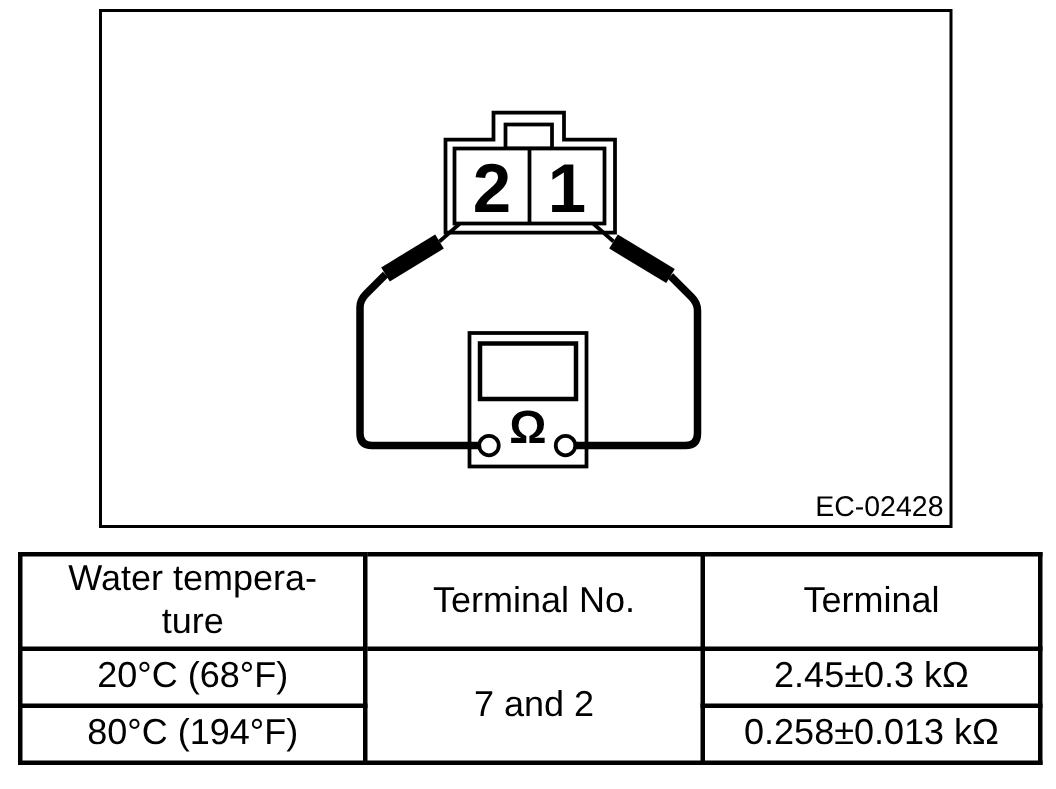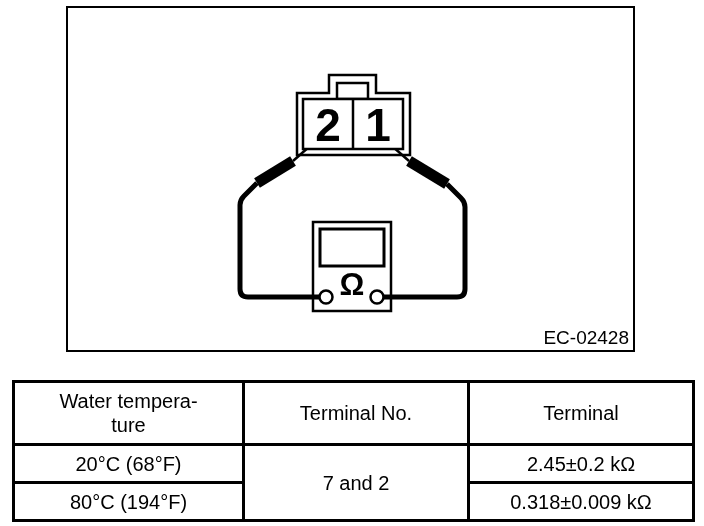--- a/index.html
+++ b/index.html
@@ -38,26 +38,26 @@
   }
   .svg-caption {
     font-family: "Liberation Sans", sans-serif;
     font-size: 19px;
     fill: #000;
   }
   
   #spec-table {
     position: absolute;
     left: 12px;
-    top: 380px;
+    top: 368px;
     width: 680px;
     border-collapse: collapse;
     table-layout: fixed;
     font-family: "Liberation Sans", sans-serif;
-    font-size: 20px;
+    font-size: 24px;
     color: #000;
   }
   #spec-table td, #spec-table th {
     border: 3px solid #000;
     text-align: center;
     vertical-align: middle;
     padding: 0;
     font-weight: normal;
     line-height: 1.2;
   }
@@ -110,22 +110,22 @@
     <tbody>
       <tr>
         <td class="hdr">Water tempera-
 ture</td>
         <td class="hdr">Terminal No.</td>
         <td class="hdr">Terminal</td>
       </tr>
       <tr class="row">
         <td class="row">20°C (68°F)</td>
         <td rowspan="2">7 and 2</td>
-        <td class="row">2.45±0.2 kΩ</td>
+        <td class="row">2.45±0.3 kΩ</td>
       </tr>
       <tr class="row">
         <td class="row">80°C (194°F)</td>
-        <td class="row">0.318±0.009 kΩ</td>
+        <td class="row">0.258±0.013 kΩ</td>
       </tr>
     </tbody>
   </table>
 
 </div>
 
 </body></html>

